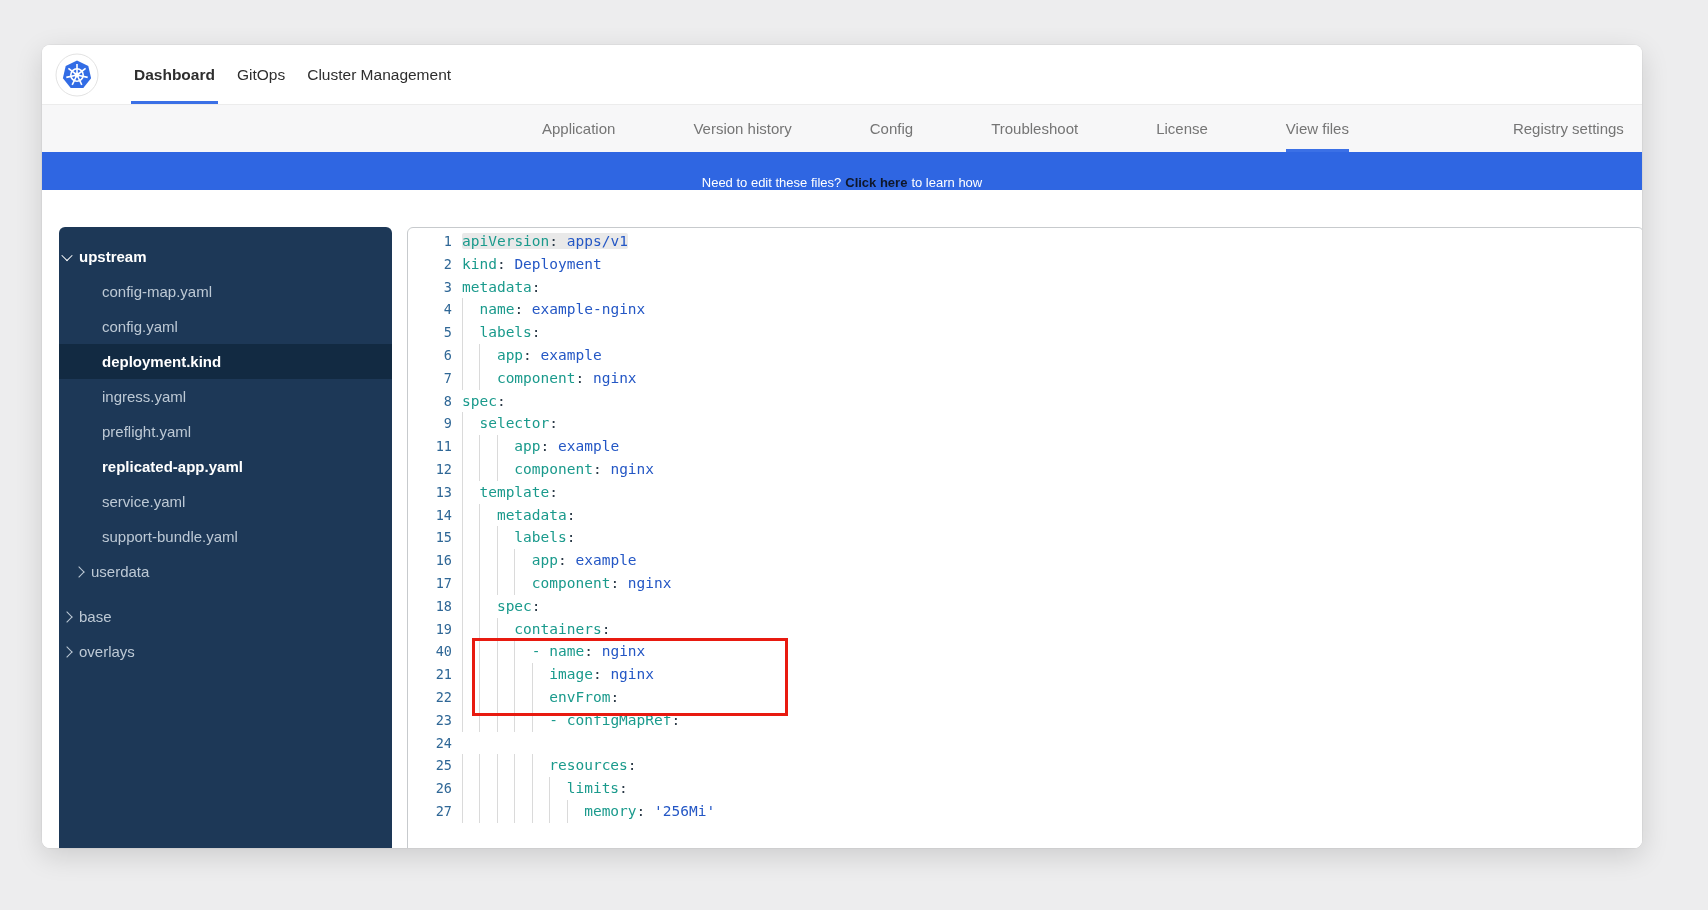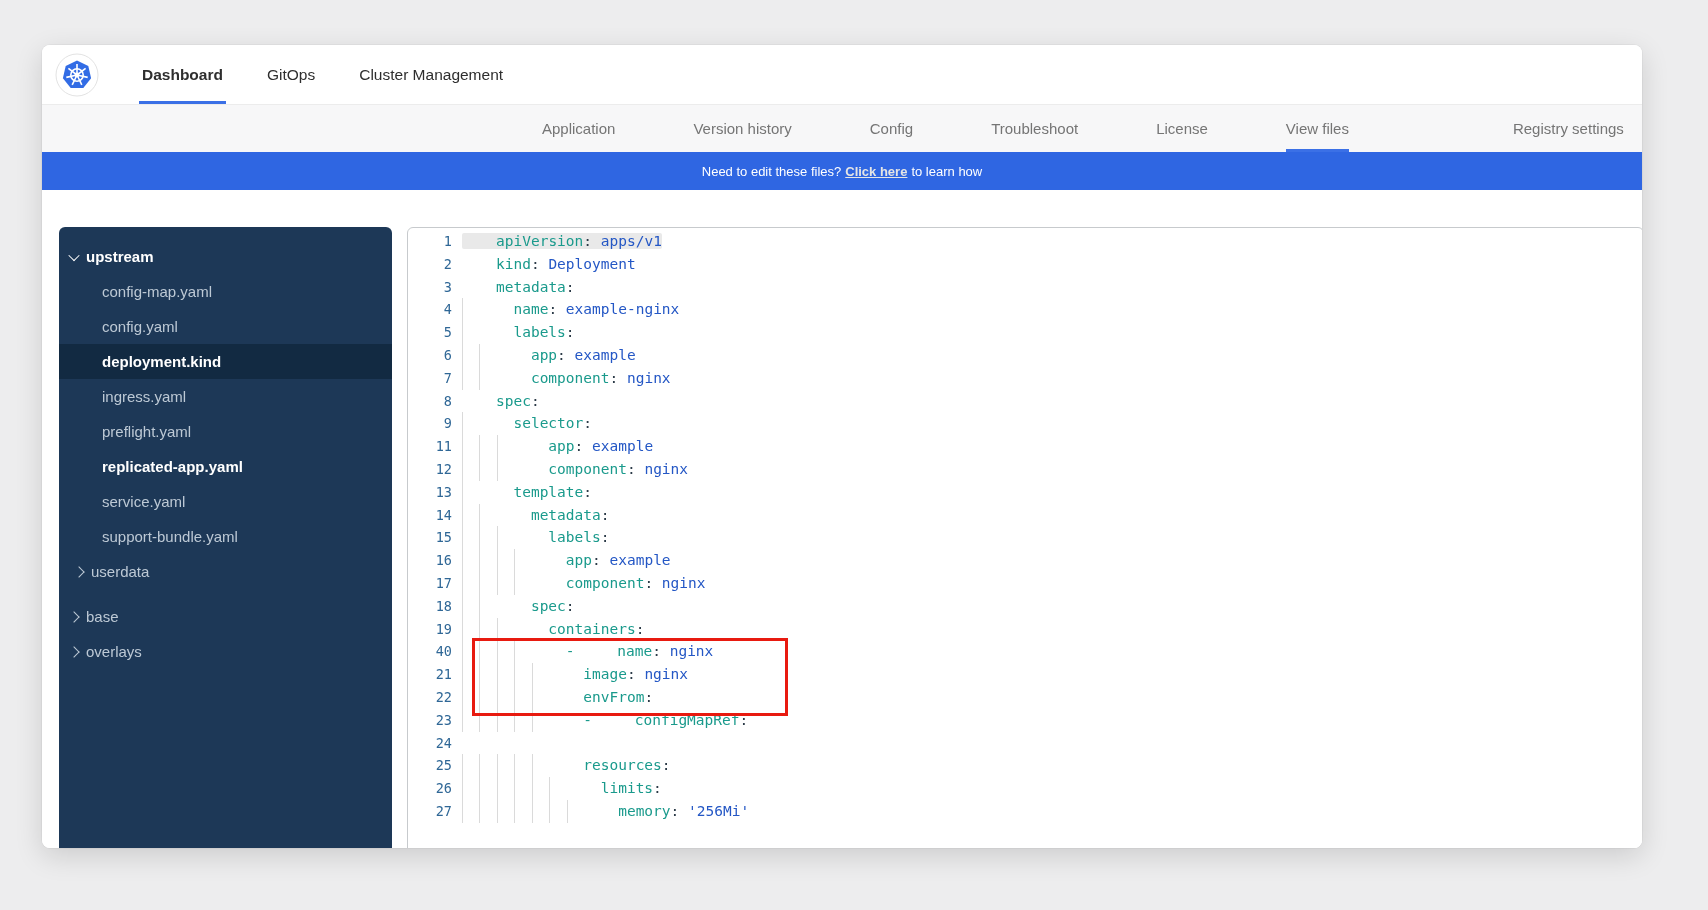--- a/index.html
+++ b/index.html
@@ -6,68 +6,68 @@
   body { font-family:"Liberation Sans", sans-serif; }
   .page { position:relative; width:1708px; height:910px; background:#ededee; overflow:hidden; }
   .card { position:absolute; left:42px; top:45px; width:1600px; height:803px; background:#fff;
           border-radius:8px; overflow:hidden;
           box-shadow:0 8px 28px rgba(0,0,0,.14), 0 0 0 1px rgba(0,0,0,.03); }
 
   
   .topnav { height:60px; display:flex; align-items:center; padding-left:13px;
             border-bottom:1px solid #ececec; background:#fff; }
   .logo { width:44px; height:44px; flex:0 0 auto; }
-  .ptabs { display:flex; height:100%; margin-left:40px; gap:38px;justify-content:space-between; }
+  .ptabs { display:flex; height:100%; margin-left:32px; gap:16px;justify-content:space-between; }
   .ptab { display:flex; align-items:center; height:100%; padding:0 3px; font-size:15.5px;
           color:#2e2e2e; cursor:pointer; position:relative; white-space:nowrap; }
   .ptab.active { font-weight:bold; box-shadow:inset 0 -3px 0 #3b70e6; }
 
   
   .snav { height:47px; background:#f7f7f8; display:flex; align-items:center; gap:78px;
           padding-left:500px; white-space:nowrap; overflow:hidden; }
   .stab { display:flex; align-items:center; height:100%; font-size:15px; color:#757575;
           cursor:pointer; flex:0 0 auto; }
   .stab.active { box-shadow:inset 0 -3px 0 #3b70e6; }
   .stab:last-child { margin-left:86px; }
 
   
-  .banner { height:38px; background:#2f66e2; color:#fff; display:flex; align-items:center;
+  .banner { height:38px; background:#2f66e2; color:#fff; display:flex; align-items:flex-end;
             justify-content:center; font-size:13px; }
-  .banner a { color:#e5e5e5; font-weight:bold; text-decoration:underline; margin:0 4px; cursor:pointer; }
+  .banner a { color:#0f172a; font-weight:bold; margin:0 4px; cursor:pointer; }
 
   
   .content { position:relative; height:658px; background:#fff; overflow:hidden; }
 
   
   .tree { position:absolute; left:17px; top:37px; width:333px; height:690px;
           background:#1d3857; border-radius:6px; padding-top:12px; color:#bdc9d5; font-size:15px; }
   .fitem { height:35px; display:flex; align-items:center; cursor:pointer; }
   .fitem .lbl { margin-left:8px; }
-  .fitem.d0 { padding-left:11px; }
+  .fitem.d0 { padding-left:4px; }
   .fitem.d1 { padding-left:29px; }
   .fitem.d1.folder { padding-left:16px; }
   .fitem.file .lbl { margin-left:14px; }
   .fitem.bold { color:#fff; font-weight:bold; }
   .fitem.selected { background:#122a42; }
   .fitem.gap { margin-top:10px; }
   .chev { width:8px; height:8px; border-style:solid; border-color:currentColor;
           border-width:0 1.6px 1.6px 0; display:inline-block; flex:0 0 auto; }
   .chev.down { transform:rotate(45deg) translate(-1px,-1px); }
   .chev.right { transform:rotate(-45deg); }
 
   
   .editor { position:absolute; left:365px; top:37px; right:-2px; height:690px; background:#fff;
             border:1px solid #c7cacd; border-radius:6px; overflow:hidden; padding-top:2px;
             font-family:"DejaVu Sans Mono", monospace; font-size:14.5px; line-height:22.8px; }
   .cl { display:flex; height:22.8px; }
   .ln { flex:0 0 44px; text-align:right; color:#2f6796; font-size:13.5px; }
   .lc { margin-left:10px; white-space:pre; color:#27313a; }
   .ig { display:inline-block; width:2ch; height:22.8px; vertical-align:top;
         background:linear-gradient(90deg,#dadada 1px, transparent 1px); }
-  .tk { color:#1a9a8c;padding-left:34px; }
+  .tk { color:#1a9a8c; }
   .tc { color:#2b3a47; }
   .tv { color:#2457c5; }
   .hl { background:#e9e9e9; border-radius:2px; }
   .redbox { position:absolute; border:3px solid #e81a10; background:transparent; z-index:5; }
 </style>
 </head>
 <body>
 
 <div class="page">
   <div class="card">

